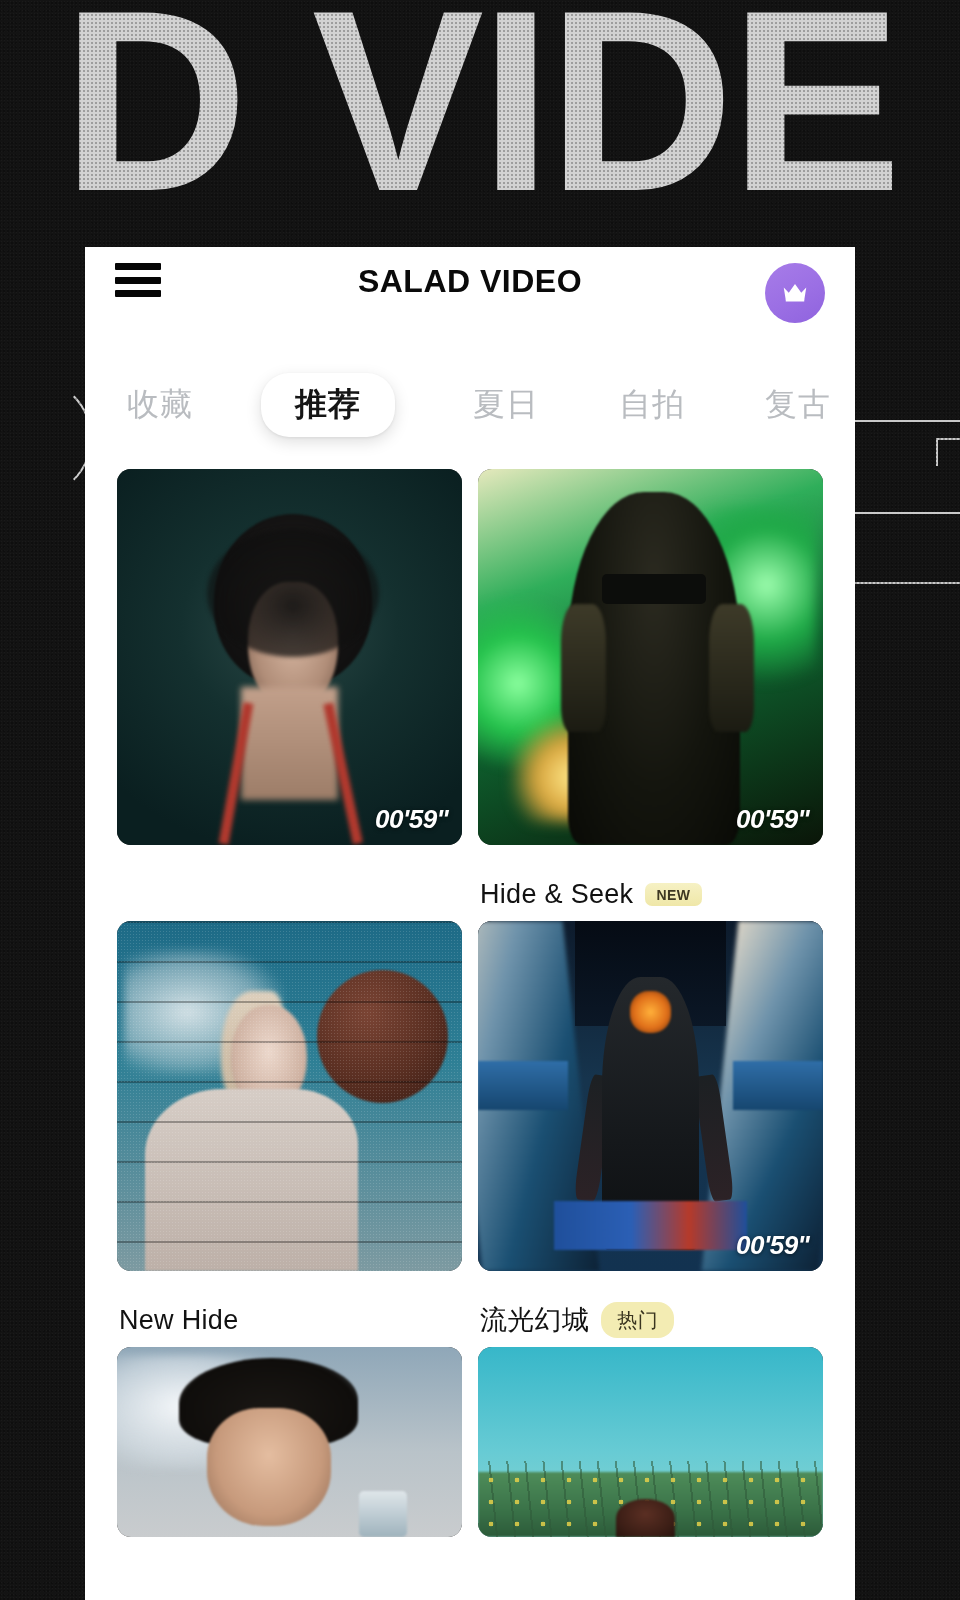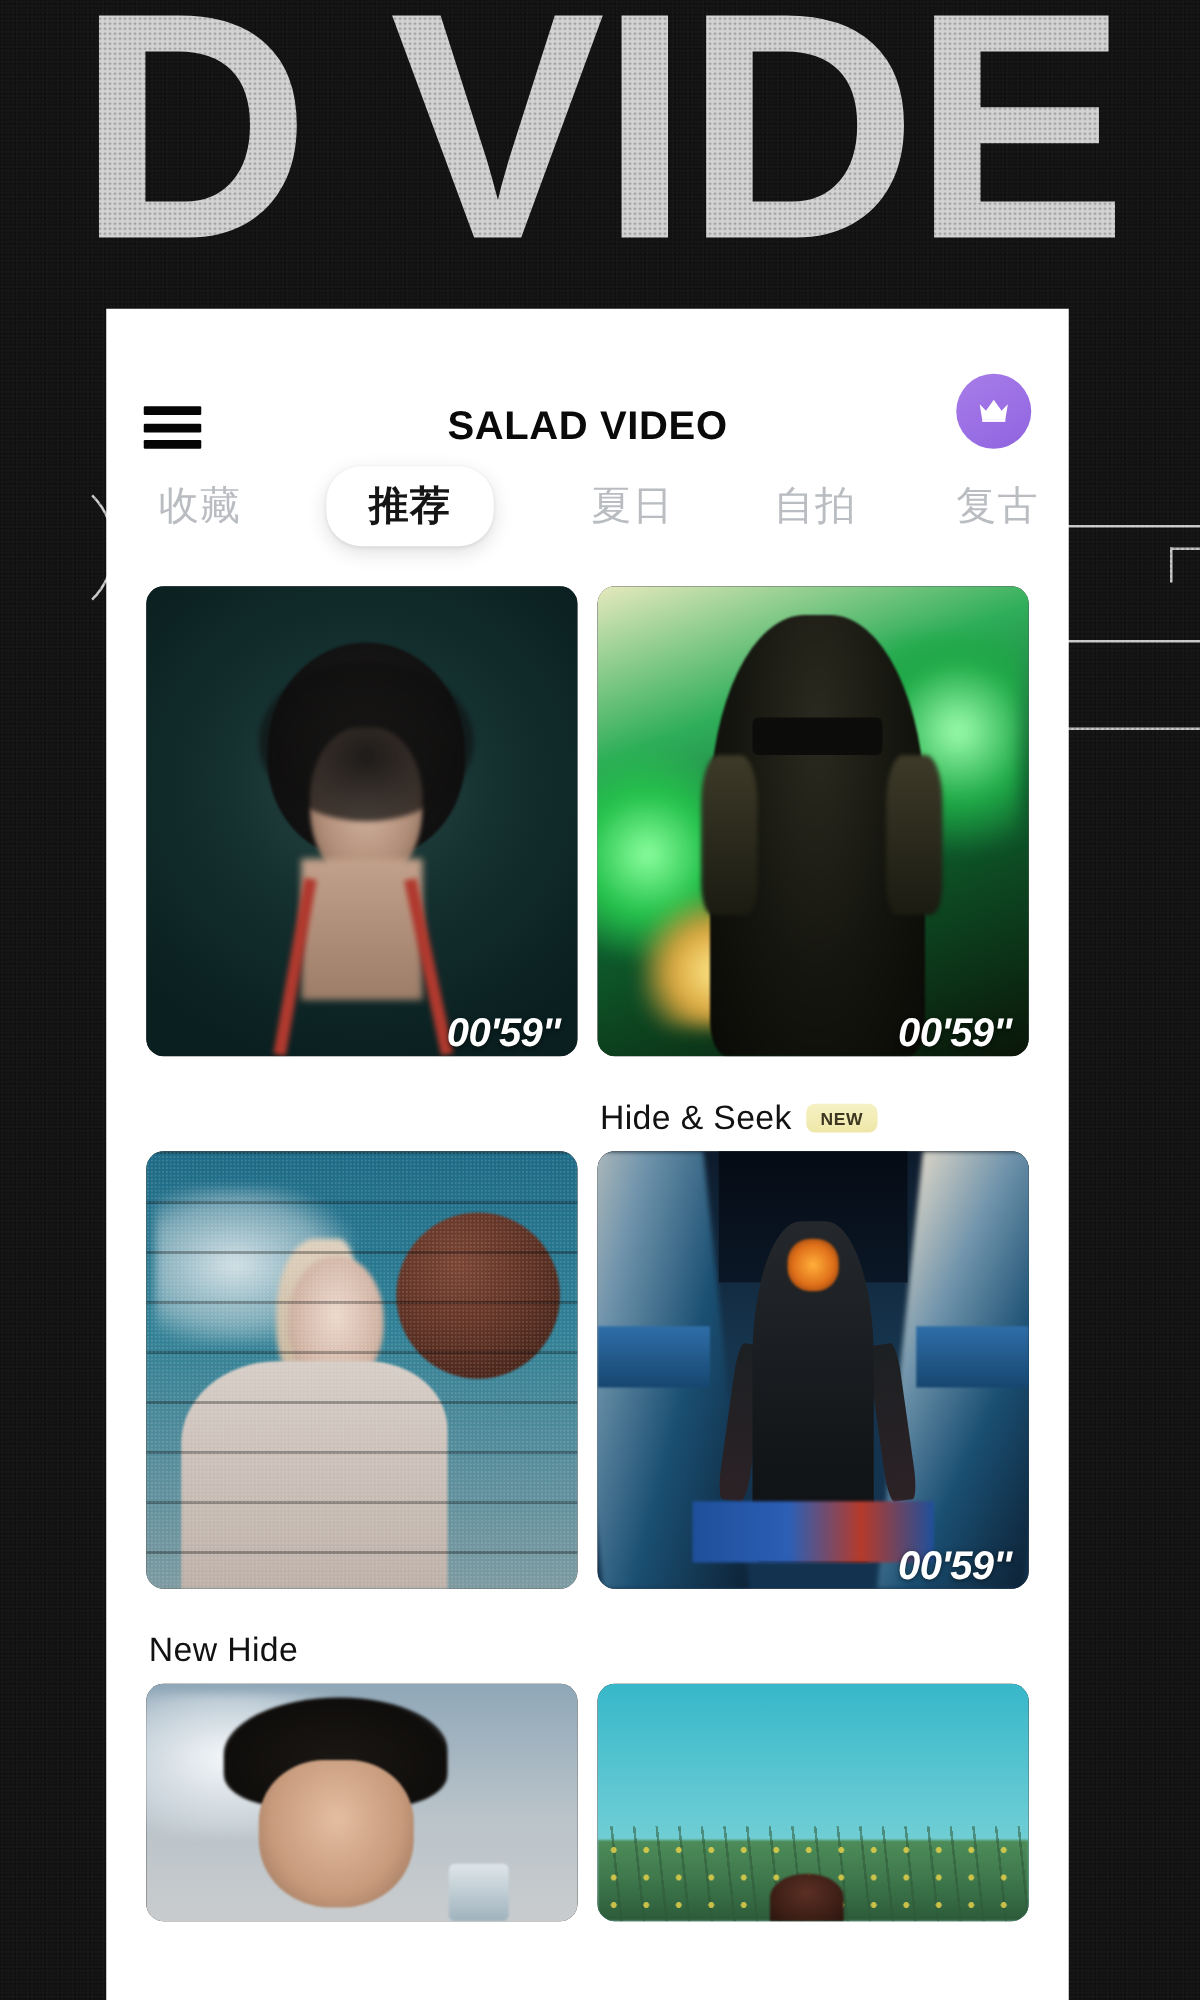--- a/index.html
+++ b/index.html
@@ -88,22 +88,22 @@
     width:770px; height:1353px;
     background:#ffffff;
     overflow:hidden;
   }
 
   
   .appbar{
     position:relative;
     height:112px;
     display:flex;
-    align-items:flex-end;
-    padding:0 30px;
+    align-items:flex-start;
+    padding:16px 30px;
   }
   .hamburger{
     width:46px; height:34px;
     display:flex; flex-direction:column; justify-content:space-between;
     cursor:pointer;
     flex:0 0 auto;
   }
   .hamburger b{ display:block; height:7px; background:#050505; border-radius:1px; }
   .app-title{
     position:absolute;
@@ -175,23 +175,23 @@
     width:100%;
     height:376px;
     border-radius:14px;
     overflow:hidden;
     background:#222;
   }
   .thumb.short{ height:350px; }
   .thumb.tall{ height:190px; }
   .dur{
     position:absolute;
-    right:14px; bottom:0;
+    right:14px; bottom:10px;
     color:#fff;
-    font-size:32px;
+    font-size:26px;
     font-weight:700;
     font-style:italic;
     letter-spacing:-.5px;
     text-shadow:0 1px 4px rgba(0,0,0,.55);
   }
   .caption{
     position:absolute;
     bottom:16px;
     left:0; right:0;
     text-align:center;
@@ -549,20 +549,24 @@
             <div class="ledR"></div>
           <div class="sky"></div>
           <div class="armL"></div>
             <div class="armR"></div>
           <div class="body"></div>
             <div class="mask"></div>
           <div class="banner"></div>
         </div>
         <div class="dur">00'59''</div>
       </div>
+      <div class="meta">
+        <h3>流光幻城</h3>
+        <span class="badge pill">热门</span>
+      </div>
     </div>
 
     <div class="card">
       <div class="thumb tall">
         <div class="art art-5">
           <div class="cloud"></div>
             <div class="hair"></div>
             <div class="face"></div>
             <div class="can"></div>
         </div>

